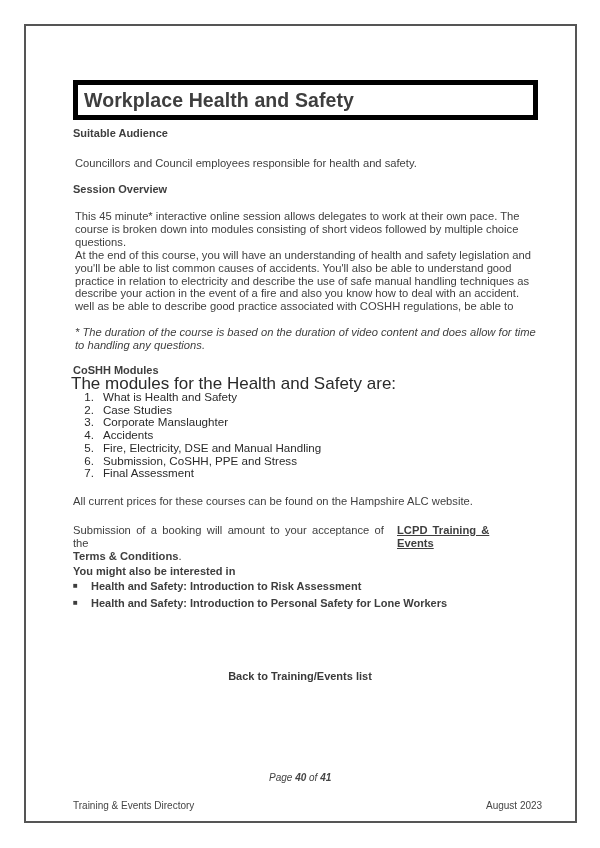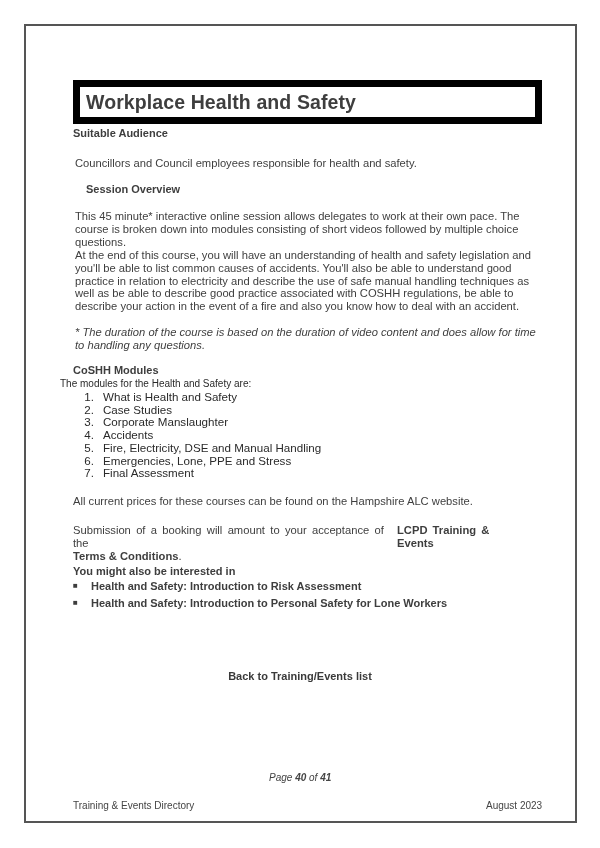--- a/index.html
+++ b/index.html
@@ -23,21 +23,21 @@
       height: 795px;
       border: 2px solid #555555;
       box-sizing: content-box;
     }
     .title-box {
       position: absolute;
       left: 73px;
       top: 80px;
       width: 449px;
       height: 30px;
-      border: 7px solid #000000;
+      border: 5px solid #000000;
       display: flex;
       align-items: center;
       padding-left: 6px;
       box-sizing: content-box;
     }
     .title-text {
       font-size: 19.5px;
       font-weight: bold;
       color: #3e3e3e;
       letter-spacing: 0.1px;
@@ -102,40 +102,40 @@
 
 <div class="page-frame"></div>
 
 <div class="title-box">
   <span class="title-text">Workplace Health and Safety</span>
 </div>
 
 <div class="abs heading" style="left:73px; top:127px;">Suitable Audience</div>
 <div class="abs body-text" style="left:75px; top:157px;">Councillors and Council employees responsible for health and safety.</div>
 
-<div class="abs heading" style="left:73px; top:183px;margin-left:13px;">Session Overview</div>
+<div class="abs heading" style="left:73px; top:183px;">Session Overview</div>
 
 <div class="abs body-text" style="left:75px; top:210px; width:470px;">
   <div>This 45 minute* interactive online session allows delegates to work at their own pace. The</div>
   <div>course is broken down into modules consisting of short videos followed by multiple choice</div>
   <div>questions.</div>
   <div>At the end of this course, you will have an understanding of health and safety legislation and</div>
   <div>you'll be able to list common causes of accidents. You'll also be able to understand good</div>
   <div>practice in relation to electricity and describe the use of safe manual handling techniques as</div>
+  <div>describe your action in the event of a fire and also you know how to deal with an accident.</div>
   <div>well as be able to describe good practice associated with COSHH regulations, be able to</div>
-  <div>describe your action in the event of a fire and also you know how to deal with an accident.</div>
 </div>
 
 <div class="abs body-text italic" style="left:75px; top:326px; width:470px;">
   <div>* The duration of the course is based on the duration of video content and does allow for time</div>
   <div>to handling any questions.</div>
 </div>
 
 <div class="abs heading" style="left:73px; top:364px;">CoSHH Modules</div>
-<div class="abs body-text" style="left:60px; top:378px; font-size:10px; color:#2a2a2a;">The modules for the Health and Safety are:</div>
+<div class="abs body-text" style="left:71px; top:378px; font-size:17px; color:#2a2a2a;">The modules for the Health and Safety are:</div>
 
 <ul class="abs modules-list" style="left:77px; top:391px;">
   <li>
       <span class="num">1.</span>
       <span>What is Health and Safety</span>
     </li>
   <li>
       <span class="num">2.</span>
       <span>Case Studies</span>
     </li>
@@ -146,34 +146,34 @@
   <li>
       <span class="num">4.</span>
       <span>Accidents</span>
     </li>
   <li>
       <span class="num">5.</span>
       <span>Fire, Electricity, DSE and Manual Handling</span>
     </li>
   <li>
       <span class="num">6.</span>
-      <span>Emergencies, Lone, PPE and Stress</span>
+      <span>Submission, CoSHH, PPE and Stress</span>
     </li>
   <li>
       <span class="num">7.</span>
       <span>Final Assessment</span>
     </li>
 </ul>
 
 <div class="abs body-text" style="left:73px; top:495px;">All current prices for these courses can be found on the Hampshire ALC website.</div>
 
 <div class="abs body-text" style="left:73px; top:524px; width:455px;">
   <div style="display:flex; justify-content:space-between;">
     <span style="word-spacing:2.2px;">Submission of a booking will amount to your acceptance of the</span>
-    <span class="bold" style="word-spacing:2px;">LCPD Training &amp; Events</span>
+    <span class="bold" style="word-spacing:2px;text-decoration:underline;">LCPD Training &amp; Events</span>
   </div>
   <div>
     <span class="bold">Terms &amp; Conditions</span><span>.</span>
   </div>
 </div>
 
 <div class="abs heading" style="left:73px; top:565px;">You might also be interested in</div>
 
 <ul class="abs bullet-list" style="left:73px; top:578px;">
   <li>

